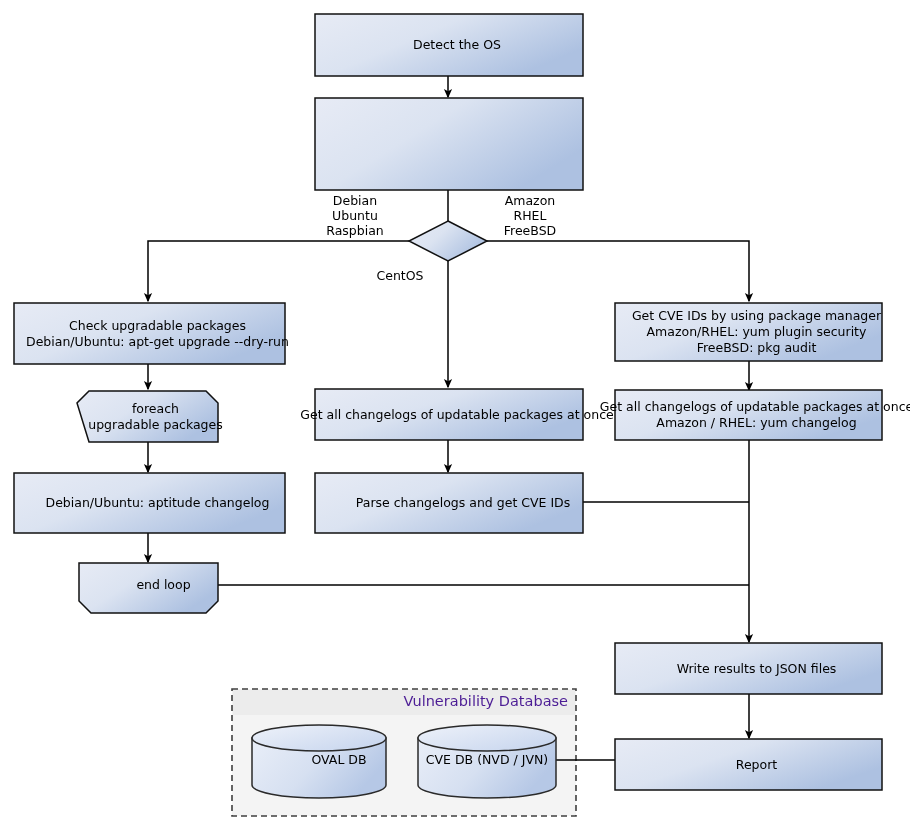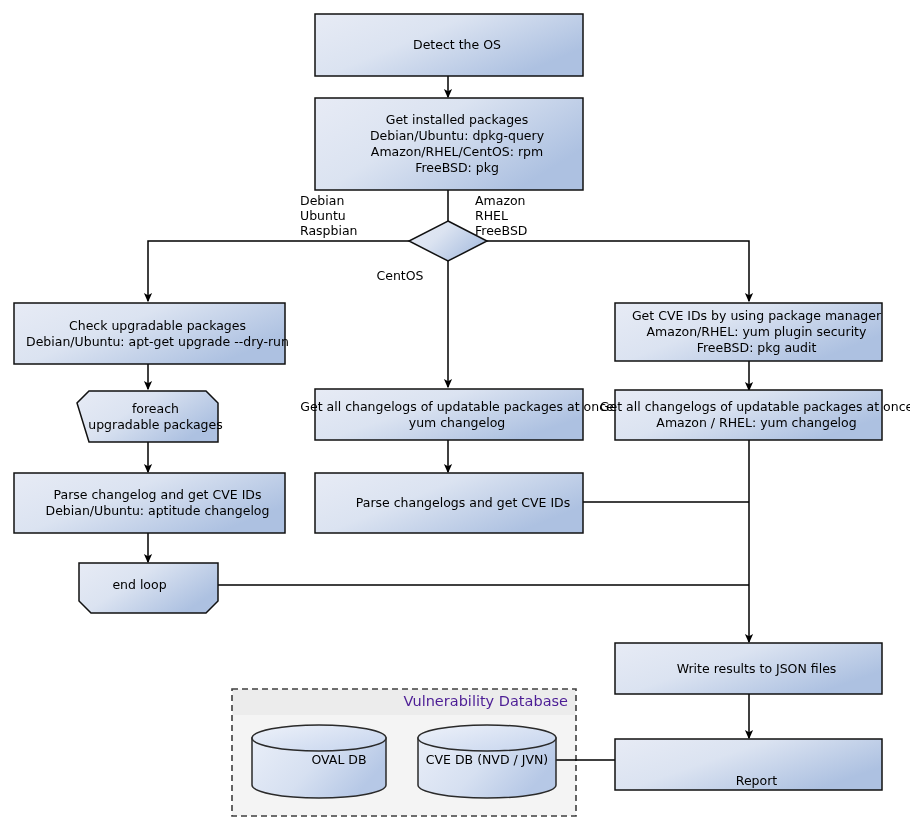--- a/index.html
+++ b/index.html
@@ -36,20 +36,21 @@
     text-align: center;
     color: #000000;
     font-size: 12.5px;
     line-height: 16px;
     white-space: nowrap;
     pointer-events: none;
     padding-left: 8px;
   }
   .edge-label {
     position: absolute;
+    text-align: center;
     color: #000000;
     font-size: 12.5px;
     line-height: 15px;
     white-space: nowrap;
   }
   .group-title {
     position: absolute;
     color: #4c1d95;
     font-size: 14.5px;
     text-align: right;
@@ -159,28 +160,20 @@
     <g>
       <path d="M 418 738 L 418 785 A 69 13 0 0 0 556 785 L 556 738 Z" fill="url(#cylGrad)" stroke="#2a2a2a" stroke-width="1.5"></path>
       <ellipse cx="487" cy="738" rx="69" ry="13" fill="url(#cylTopGrad)" stroke="#2a2a2a" stroke-width="1.5"></ellipse>
     </g>
   </svg>
 
   <div class="node-label" style="left:315px; top:14px; width:268px; height:62px;">
     <div><span>Detect the OS</span></div>
   </div>
 
-  <div class="node-label" style="left:315px; top:98px; width:268px; height:92px;">
-    <div>
-      <div>Get installed packages</div>
-      <div>Debian/Ubuntu: dpkg-query</div>
-      <div>Amazon/RHEL/CentOS: rpm</div>
-      <div>FreeBSD: pkg</div>
-    </div>
-  </div>
 
   <div class="edge-label" style="left:300px; top:193px; width:110px;">
     <div>Debian</div>
     <div>Ubuntu</div>
     <div>Raspbian</div>
   </div>
 
   <div class="edge-label" style="left:475px; top:193px; width:110px;">
     <div>Amazon</div>
     <div>RHEL</div>
@@ -200,33 +193,31 @@
 
   <div class="node-label" style="left:77px; top:391px; width:141px; height:51px;">
     <div>
       <div>foreach</div>
       <div>upgradable  packages</div>
     </div>
   </div>
 
   <div class="node-label" style="left:14px; top:473px; width:271px; height:60px;">
     <div>
-      <div>Parse changelog and get  CVE IDs</div>
       <div>Debian/Ubuntu: aptitude changelog</div>
     </div>
   </div>
 
-  <div class="node-label" style="left:65px; top:563px; width:133px; height:44px;">
+  <div class="node-label" style="left:89px; top:563px; width:133px; height:44px;">
     <div>end loop</div>
   </div>
 
   <div class="node-label" style="left:295px; top:389px; width:308px; height:51px;">
     <div>
       <div>Get all changelogs of updatable packages at once</div>
-      <div>yum changelog</div>
     </div>
   </div>
 
   <div class="node-label" style="left:315px; top:473px; width:280px; height:60px;">
     <div>Parse changelogs and get CVE IDs</div>
   </div>
 
   <div class="node-label" style="left:615px; top:303px; width:267px; height:58px;">
     <div>
       <div>Get CVE IDs by using package manager</div>
@@ -239,21 +230,21 @@
     <div>
       <div>Get all changelogs of updatable packages at once</div>
       <div>Amazon / RHEL: yum changelog</div>
     </div>
   </div>
 
   <div class="node-label" style="left:615px; top:643px; width:267px; height:51px;">
     <div>Write results to JSON files</div>
   </div>
 
-  <div class="node-label" style="left:615px; top:739px; width:267px; height:51px;margin-top:16px;">
+  <div class="node-label" style="left:615px; top:739px; width:267px; height:51px;">
     <div>Report</div>
   </div>
 
   <div class="group-title" style="left:236px; top:693px; width:332px;">Vulnerability Database</div>
 
   <div class="cyl-label" style="left:252px; top:752px; width:134px;padding-left:20px;">OVAL DB</div>
   <div class="cyl-label" style="left:418px; top:752px; width:138px;">CVE DB (NVD / JVN)</div>
 
 </div>
 

